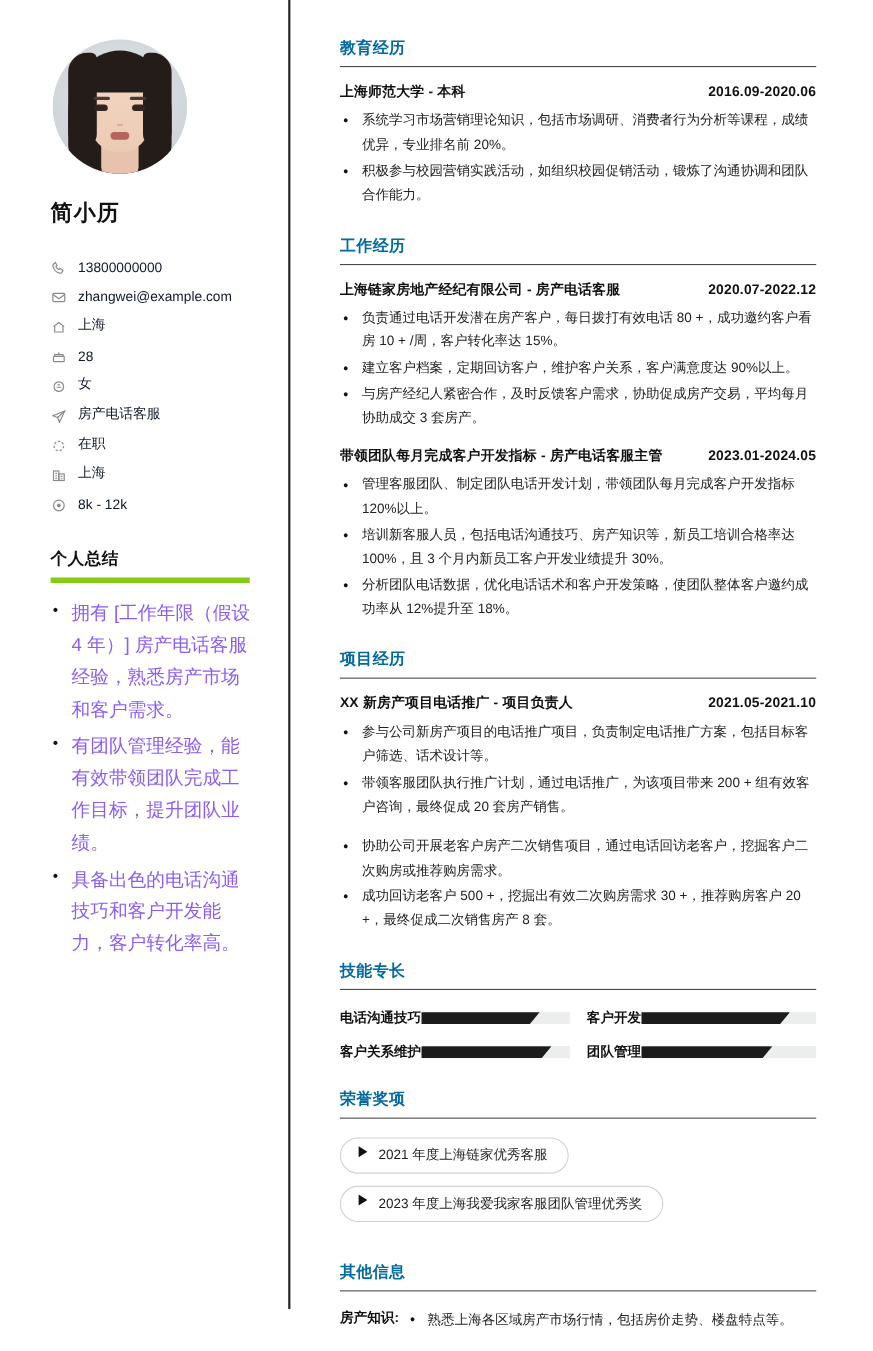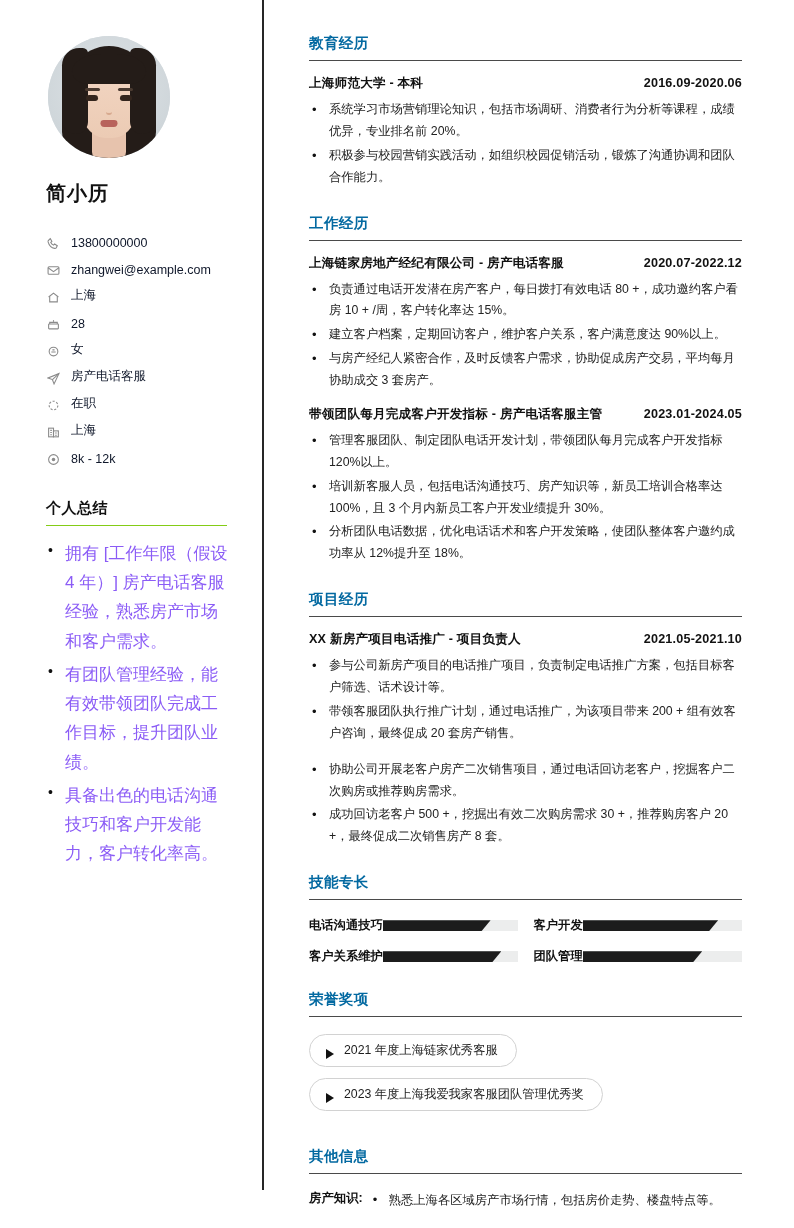--- a/index.html
+++ b/index.html
@@ -115,21 +115,21 @@
   }
   .contact-icon svg { width: 13px; height: 13px; display: block; }
 
   .side-section { margin-top: 33px; }
 
   .side-heading {
     font-size: 15px;
     font-weight: bold;
     color: #111;
     padding-bottom: 7px;
-    border-bottom: 1px solid #84cc16;
+    border-bottom: 5px solid #84cc16;
     width: 181px;
     letter-spacing: 0.5px;
   }
 
   .side-bullets { margin-top: 13px; list-style: none; width: 186px; }
 
   .side-bullets li {
     position: relative;
     padding-left: 19px;
     font-size: 17px;
@@ -229,21 +229,21 @@
     top: 0;
     height: 100%;
     background: #1c1c1c;
     clip-path: polygon(0 0, 100% 0, calc(100% - 9px) 100%, 0 100%);
   }
 
   
   .honors { margin-top: 17px; }
   .honor-pill {
     display: inline-flex;
-    align-items: flex-end;
+    align-items: flex-start;
     gap: 10px;
     border: 1px solid #d2d2d2;
     border-radius: 17px;
     padding: 7px 18px 7px 16px;
     font-size: 12.3px;
     color: #1d1d1d;
     margin-bottom: 11px;
     background: #fff;
   }
   .honor-tri {

